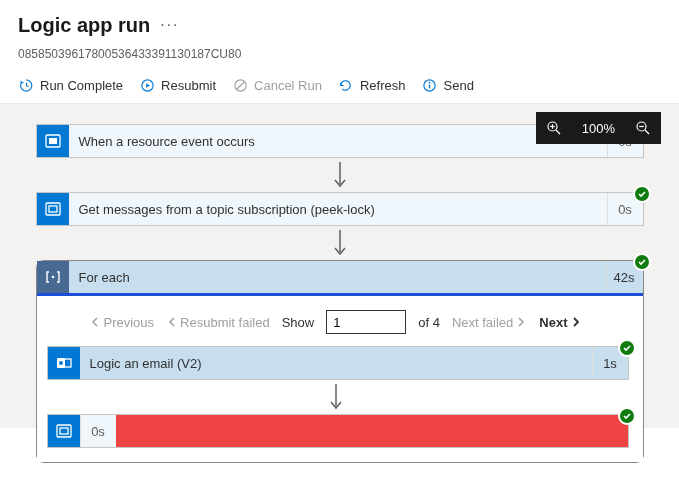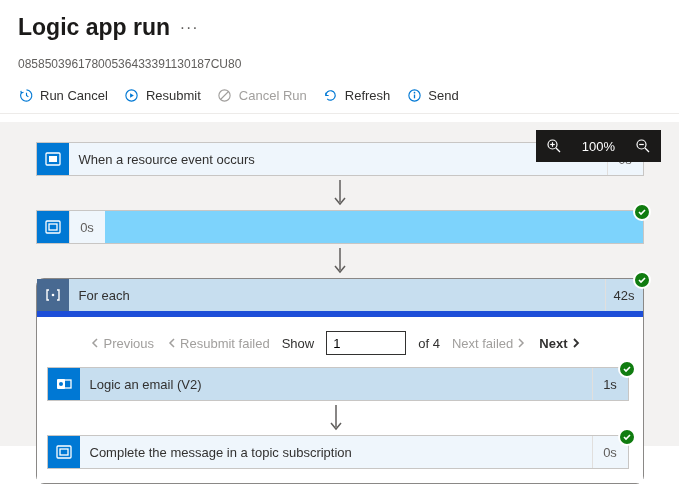--- a/index.html
+++ b/index.html
@@ -14,42 +14,42 @@
     }
     .panel {
       padding: 14px 18px 0 18px;
     }
     .header-row {
       display: flex;
       align-items: flex-start;
       justify-content: space-between;
     }
     .title {
-      font-size: 23px;
+      font-size: 20px;
       font-weight: 600;
       color: #1b1a19;
     }
     .title-ellipsis {
       font-size: 16px;
       color: #605e5c;
       margin-left: 6px;
       letter-spacing: 1px;
       position: relative;
       top: -2px;
     }
     .close-btn {
       font-size: 18px;
       color: #605e5c;
       cursor: pointer;
       padding: 2px 4px;
     }
     .run-id {
       font-size: 12px;
       color: #605e5c;
-      margin-top: 16px;
+      margin-top: 8px;
     }
     .toolbar {
       display: flex;
       gap: 16px;
       margin-top: 16px;
       padding-bottom: 10px;
     }
     .tool-item {
       display: flex;
       align-items: center;
@@ -58,21 +58,21 @@
       cursor: pointer;
       color: #323130;
     }
     .tool-item.disabled { color: #a19f9d; cursor: default; }
     .tool-icon { display: inline-flex; align-items: center; justify-content: center; width: 16px; height: 16px; }
     .tool-icon svg { width: 15px; height: 15px; }
     .divider { border-top: 1px solid #edebe9; margin: 0 -18px; }
 
     .designer {
       background: #f3f2f1;
-      margin: 8px -18px;
+      margin: 0 -18px;
       padding: 20px 18px 18px 18px;
       position: relative;
       height: 324px;
     }
 
     .zoom-widget {
       position: absolute;
       top: 8px;
       right: 18px;
       background: #1b1a19;
@@ -124,21 +124,21 @@
       color: #605e5c;
       height: 100%;
       display: flex;
       align-items: center;
       border-left: 1px solid #e1dfdd;
       min-width: 36px;
       justify-content: center;
       text-align: center;
     }
     .tint-light .card-title, .tint-light .card-time { background: #eff6fc; }
-    .tint-light .card-head { background: #7dd3fc; }
+    .tint-light .card-head { background: #ef4444; }
     .tint-dark .card-title, .tint-dark .card-time { background: #c7deef; color: #323130; }
     .tint-dark .card-head { background: #c7deef; }
     .card-title, .card-time { height: 100%; display: flex; align-items: center; }
 
     .status-badge {
       position: absolute;
       top: -8px;
       right: -8px;
       width: 18px;
       height: 18px;
@@ -154,21 +154,21 @@
     .arrow {
       height: 34px;
       display: flex;
       align-items: center;
       justify-content: center;
     }
     .arrow svg { width: 20px; height: 30px; }
 
     .foreach-body {
       background: #fff;
-      border-top: 6px solid #1d4ed8;
+      border-top: 3px solid #1d4ed8;
       padding: 14px 18px 14px 10px;
     }
     .pager {
       display: flex;
       align-items: center;
       justify-content: center;
       gap: 12px;
       margin-bottom: 12px;
       font-size: 13px;
     }
@@ -205,21 +205,21 @@
 
   <div class="toolbar">
     <div class="tool-item">
       <span class="tool-icon">
         <svg viewBox="0 0 16 16">
             <path d="M8 2 A6 6 0 1 1 2.5 5" fill="none" stroke="#0078d4" stroke-width="1.2"></path>
             <path d="M2 3 L2.5 5.3 L4.8 4.6" fill="none" stroke="#0078d4" stroke-width="1.2"></path>
             <path d="M8 5 L8 8 L10 9.5" fill="none" stroke="#0078d4" stroke-width="1.2"></path>
           </svg>
       </span>
-      <span>Run Cancel</span>
+      <span>Run Complete</span>
     </div>
     <div class="tool-item">
       <span class="tool-icon">
         <svg viewBox="0 0 16 16">
             <circle cx="8" cy="8" r="6" fill="none" stroke="#0078d4" stroke-width="1.2"></circle>
             <path d="M6.5 5.5 L10.5 8 L6.5 10.5 Z" fill="#0078d4"></path>
           </svg>
       </span>
       <span>Resubmit</span>
     </div>
@@ -303,20 +303,21 @@
               <path d="M2 5 L4 7 L8 3" fill="none" stroke="#fff" stroke-width="1.6"></path>
             </svg>
         </div>
         <div class="card-head">
           <div class="card-icon icon-servicebus">
             <svg viewBox="0 0 18 18">
                 <rect x="2" y="3" width="14" height="12" rx="1" fill="none" stroke="#fff" stroke-width="1.3"></rect>
                 <rect x="5" y="6" width="8" height="6" fill="none" stroke="#fff" stroke-width="1.3"></rect>
               </svg>
           </div>
+          <div class="card-title">Get messages from a topic subscription (peek-lock)</div>
           <div class="card-time">0s</div>
         </div>
       </div>
 
       <div class="arrow">
         <svg viewBox="0 0 20 30">
             <line x1="10" y1="2" x2="10" y2="24" stroke="#605e5c" stroke-width="1.5"></line>
             <path d="M5 20 L10 26 L15 20" fill="none" stroke="#605e5c" stroke-width="1.5"></path>
           </svg>
       </div>
@@ -409,21 +410,20 @@
                   <path d="M2 5 L4 7 L8 3" fill="none" stroke="#fff" stroke-width="1.6"></path>
                 </svg>
             </div>
             <div class="card-head">
               <div class="card-icon icon-servicebus">
                 <svg viewBox="0 0 18 18">
                     <rect x="2" y="3" width="14" height="12" rx="1" fill="none" stroke="#fff" stroke-width="1.3"></rect>
                     <rect x="5" y="6" width="8" height="6" fill="none" stroke="#fff" stroke-width="1.3"></rect>
                   </svg>
               </div>
-              <div class="card-title">Complete the message in a topic subscription</div>
               <div class="card-time">0s</div>
             </div>
           </div>
 
         </div>
       </div>
 
     </div>
   </div>
 </div>

